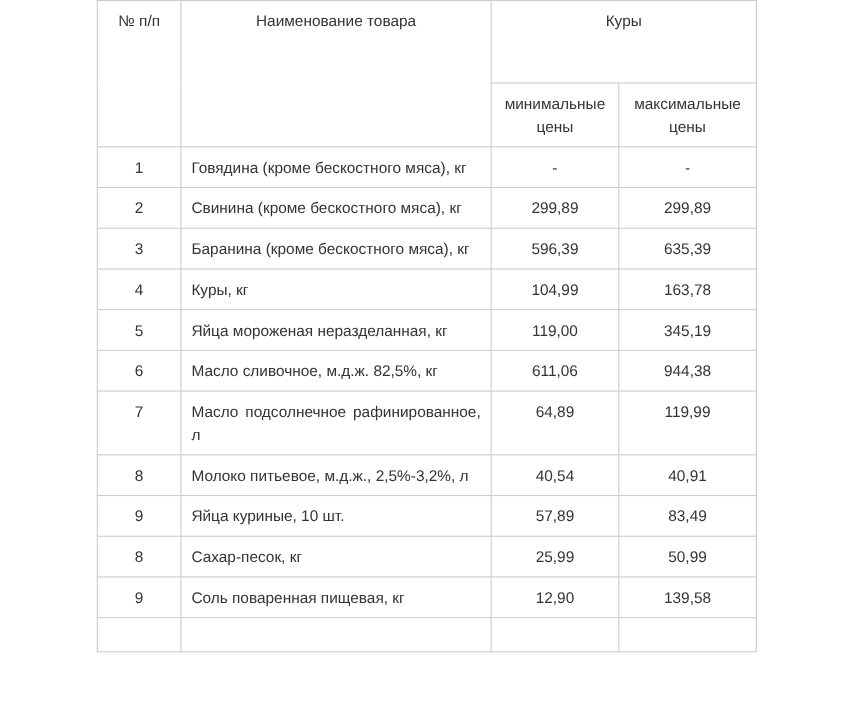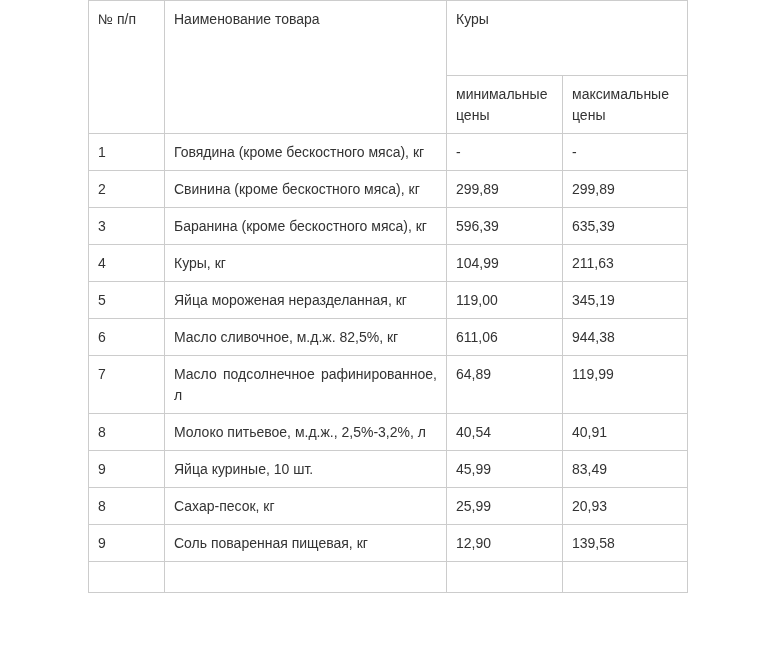--- a/index.html
+++ b/index.html
@@ -29,21 +29,21 @@
   col.c-min  { width: 116px; }
   col.c-max  { width: 125px; }
   th, td {
     border: 1px solid var(--border);
     padding: 8px 9px 7px 9px;
     font-family: "Liberation Sans", sans-serif;
     font-size: 14px;
     line-height: 21px;
     font-weight: 400;
     color: var(--text);
-    text-align: left;
+    text-align: center;
     vertical-align: top;
     background: var(--bg);
     overflow: hidden;
   }
   thead tr.hdr-top { height: 75px; }
   thead tr.hdr-sub { height: 58px; }
   td.name { text-align: justify; }
   tbody.partial td { height: 30px; padding: 0; }
 </style>
 </head>
@@ -87,21 +87,21 @@
     <td class="num">3</td>
     <td class="name">Баранина (кроме бескостного мяса), кг</td>
     <td class="min">596,39</td>
     <td class="max">635,39</td>
   </tr>
 
   <tr>
     <td class="num">4</td>
     <td class="name">Куры, кг</td>
     <td class="min">104,99</td>
-    <td class="max">211,63</td>
+    <td class="max">163,78</td>
   </tr>
 
   <tr>
     <td class="num">5</td>
     <td class="name">Яйца мороженая неразделанная, кг</td>
     <td class="min">119,00</td>
     <td class="max">345,19</td>
   </tr>
 
   <tr>
@@ -121,29 +121,29 @@
   <tr>
     <td class="num">8</td>
     <td class="name">Молоко питьевое, м.д.ж., 2,5%-3,2%, л</td>
     <td class="min">40,54</td>
     <td class="max">40,91</td>
   </tr>
 
   <tr>
     <td class="num">9</td>
     <td class="name">Яйца куриные, 10 шт.</td>
-    <td class="min">45,99</td>
+    <td class="min">57,89</td>
     <td class="max">83,49</td>
   </tr>
 
   <tr>
     <td class="num">8</td>
     <td class="name">Сахар-песок, кг</td>
     <td class="min">25,99</td>
-    <td class="max">20,93</td>
+    <td class="max">50,99</td>
   </tr>
 
   <tr>
     <td class="num">9</td>
     <td class="name">Соль поваренная пищевая, кг</td>
     <td class="min">12,90</td>
     <td class="max">139,58</td>
   </tr>
 </tbody>
     <tbody class="partial">

